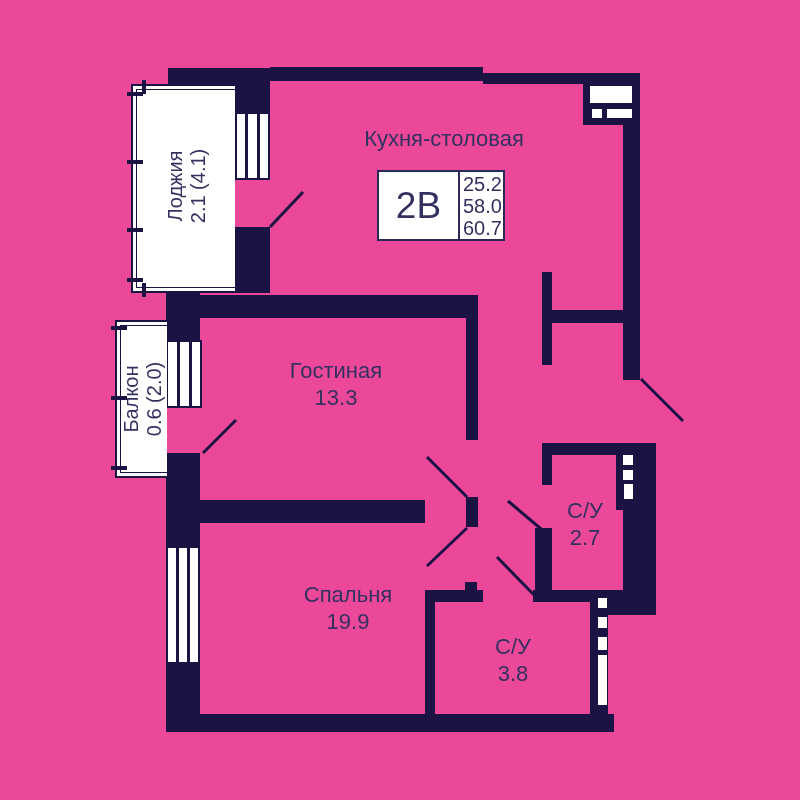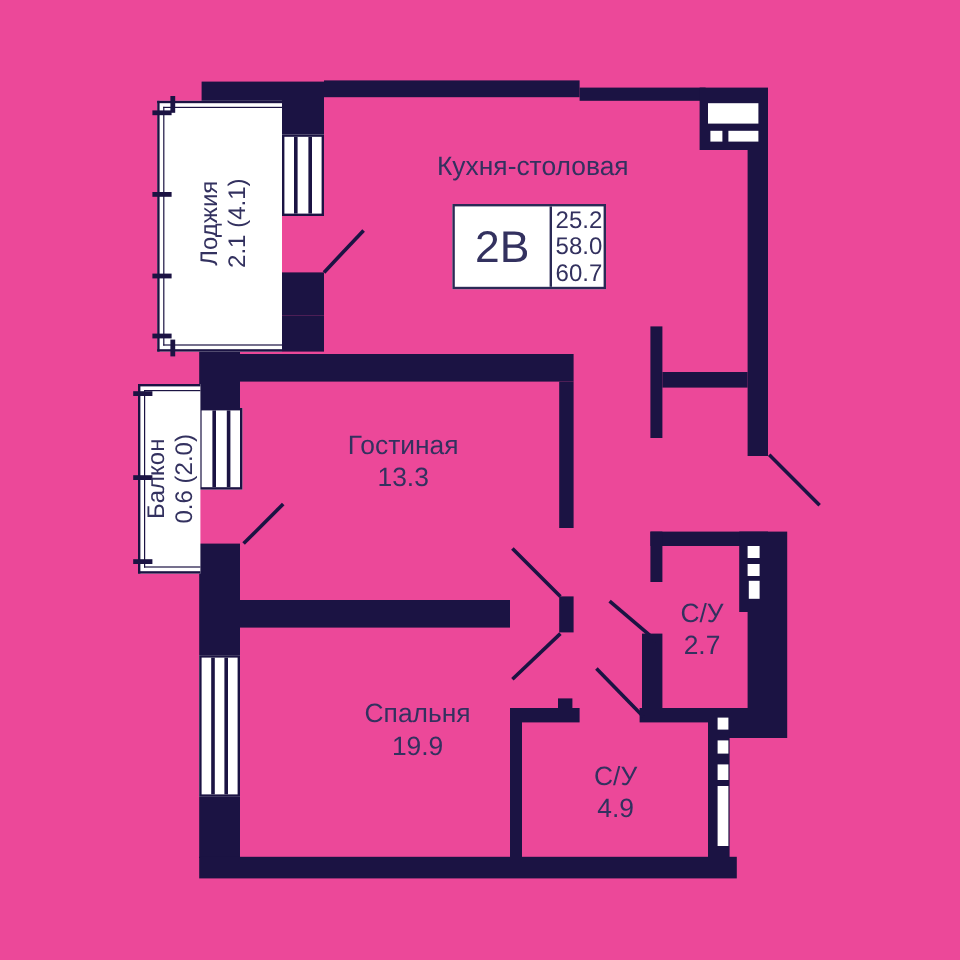--- a/index.html
+++ b/index.html
@@ -139,21 +139,21 @@
     <span>19.9</span>
   </div>
 
   <div class="label" style="left:585px;top:524px;">
     <span>С/У</span>
     <span>2.7</span>
   </div>
 
   <div class="label" style="left:513px;top:660px;">
     <span>С/У</span>
-    <span>4.9</span>
+    <span>3.8</span>
   </div>
 
   <div class="unitbox">
     <div class="unitcell-left">2В</div>
     <div class="unitcell-right">
       <div>25.2</div>
       <div>58.0</div>
       <div>60.7</div>
     </div>
   </div>

